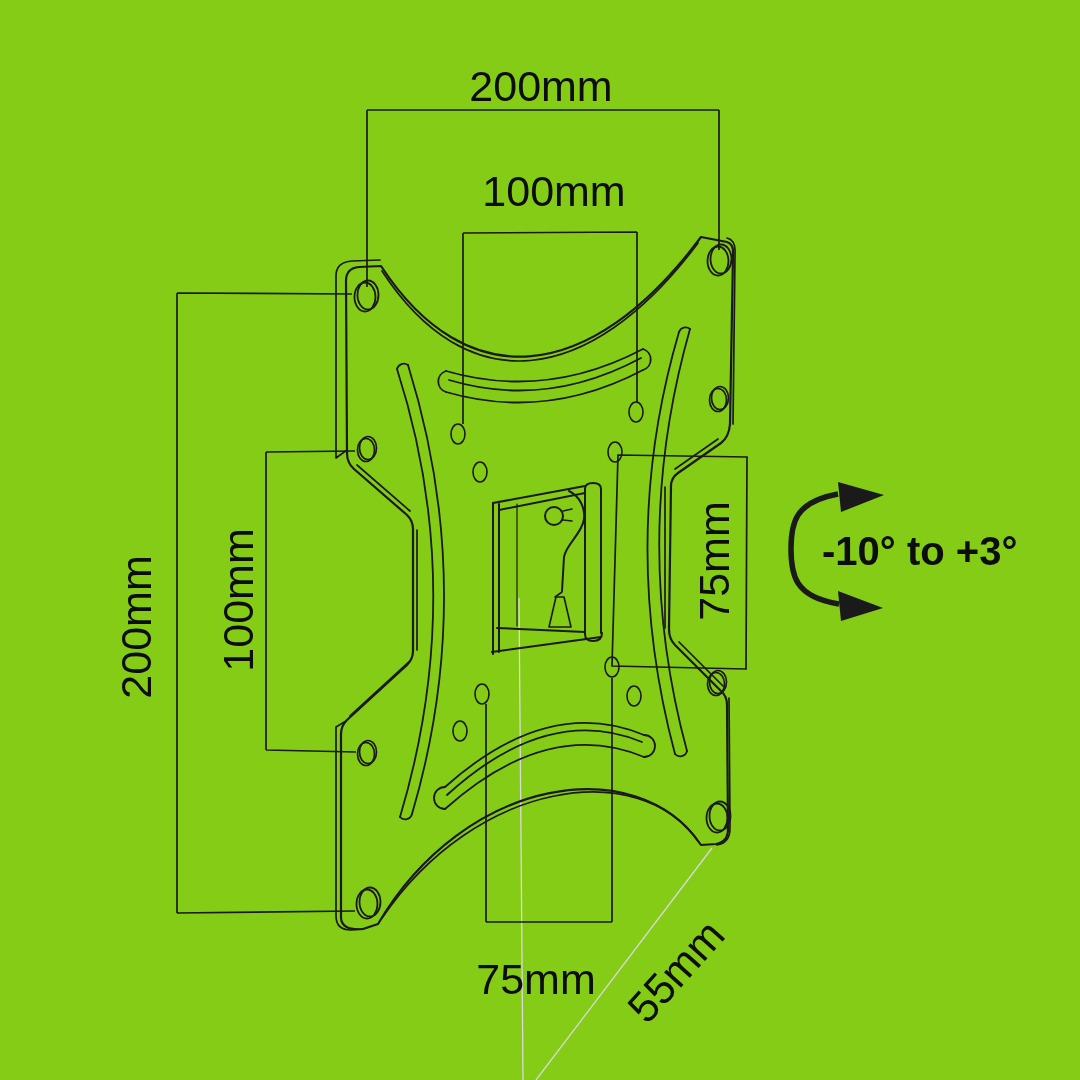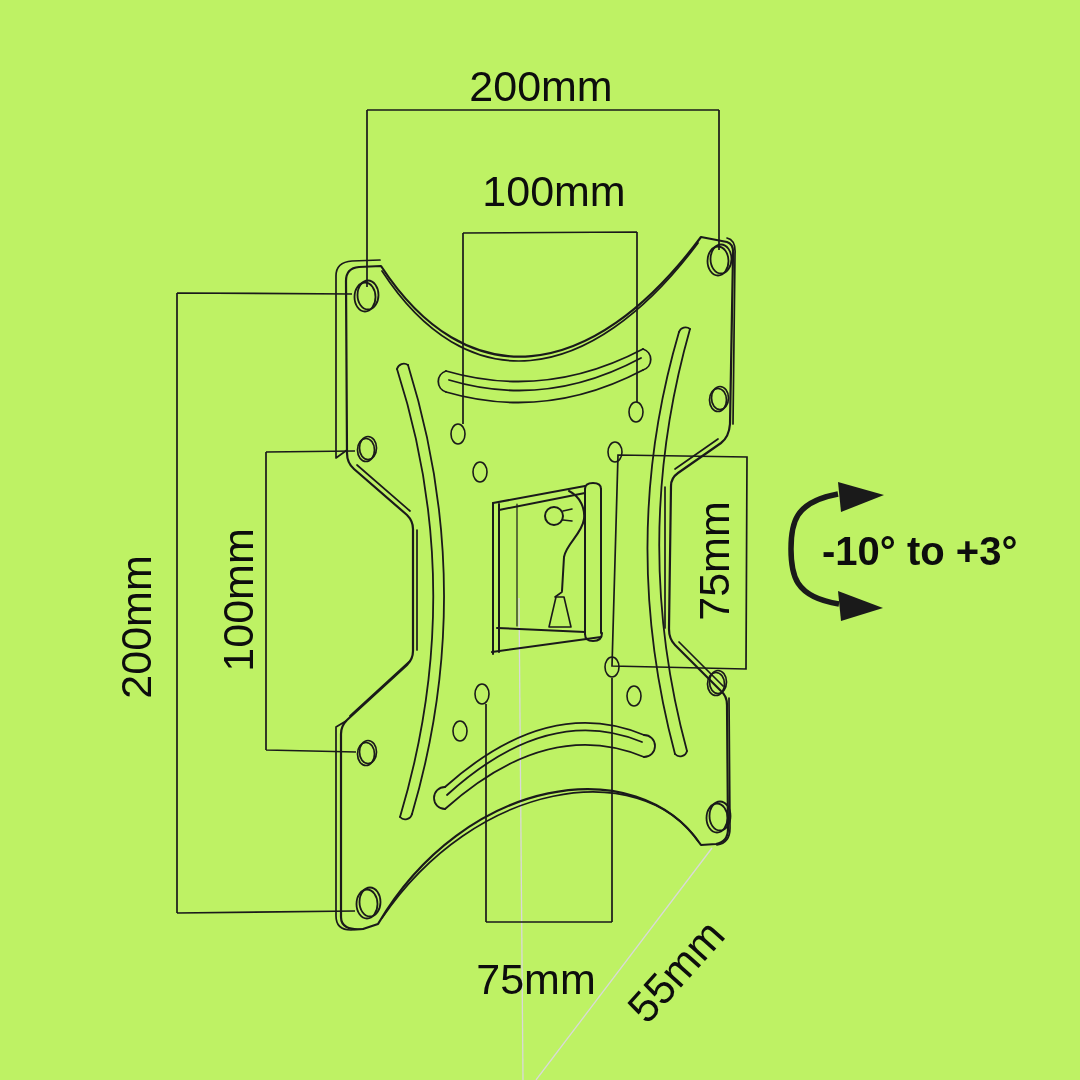--- a/index.html
+++ b/index.html
@@ -1,18 +1,18 @@
 <!DOCTYPE html>
 <html><head>
 <meta charset="utf-8">
 <style>
   html,body{margin:0;padding:0;background:#ffffff;}
   .stage{
     width:1080px;height:1080px;position:relative;
-    background:#bef264;overflow:hidden;
+    background:#84cc16;overflow:hidden;
     font-family:"Liberation Sans", sans-serif;
   }
   svg text{
     font-family:"Liberation Sans","DejaVu Sans",sans-serif;
   }
   .dim-label{font-size:43px;fill:#0d0d0d;}
   .tilt-label{font-size:40px;font-weight:bold;fill:#0d0d0d;}
 </style>
 </head>
 <body>

